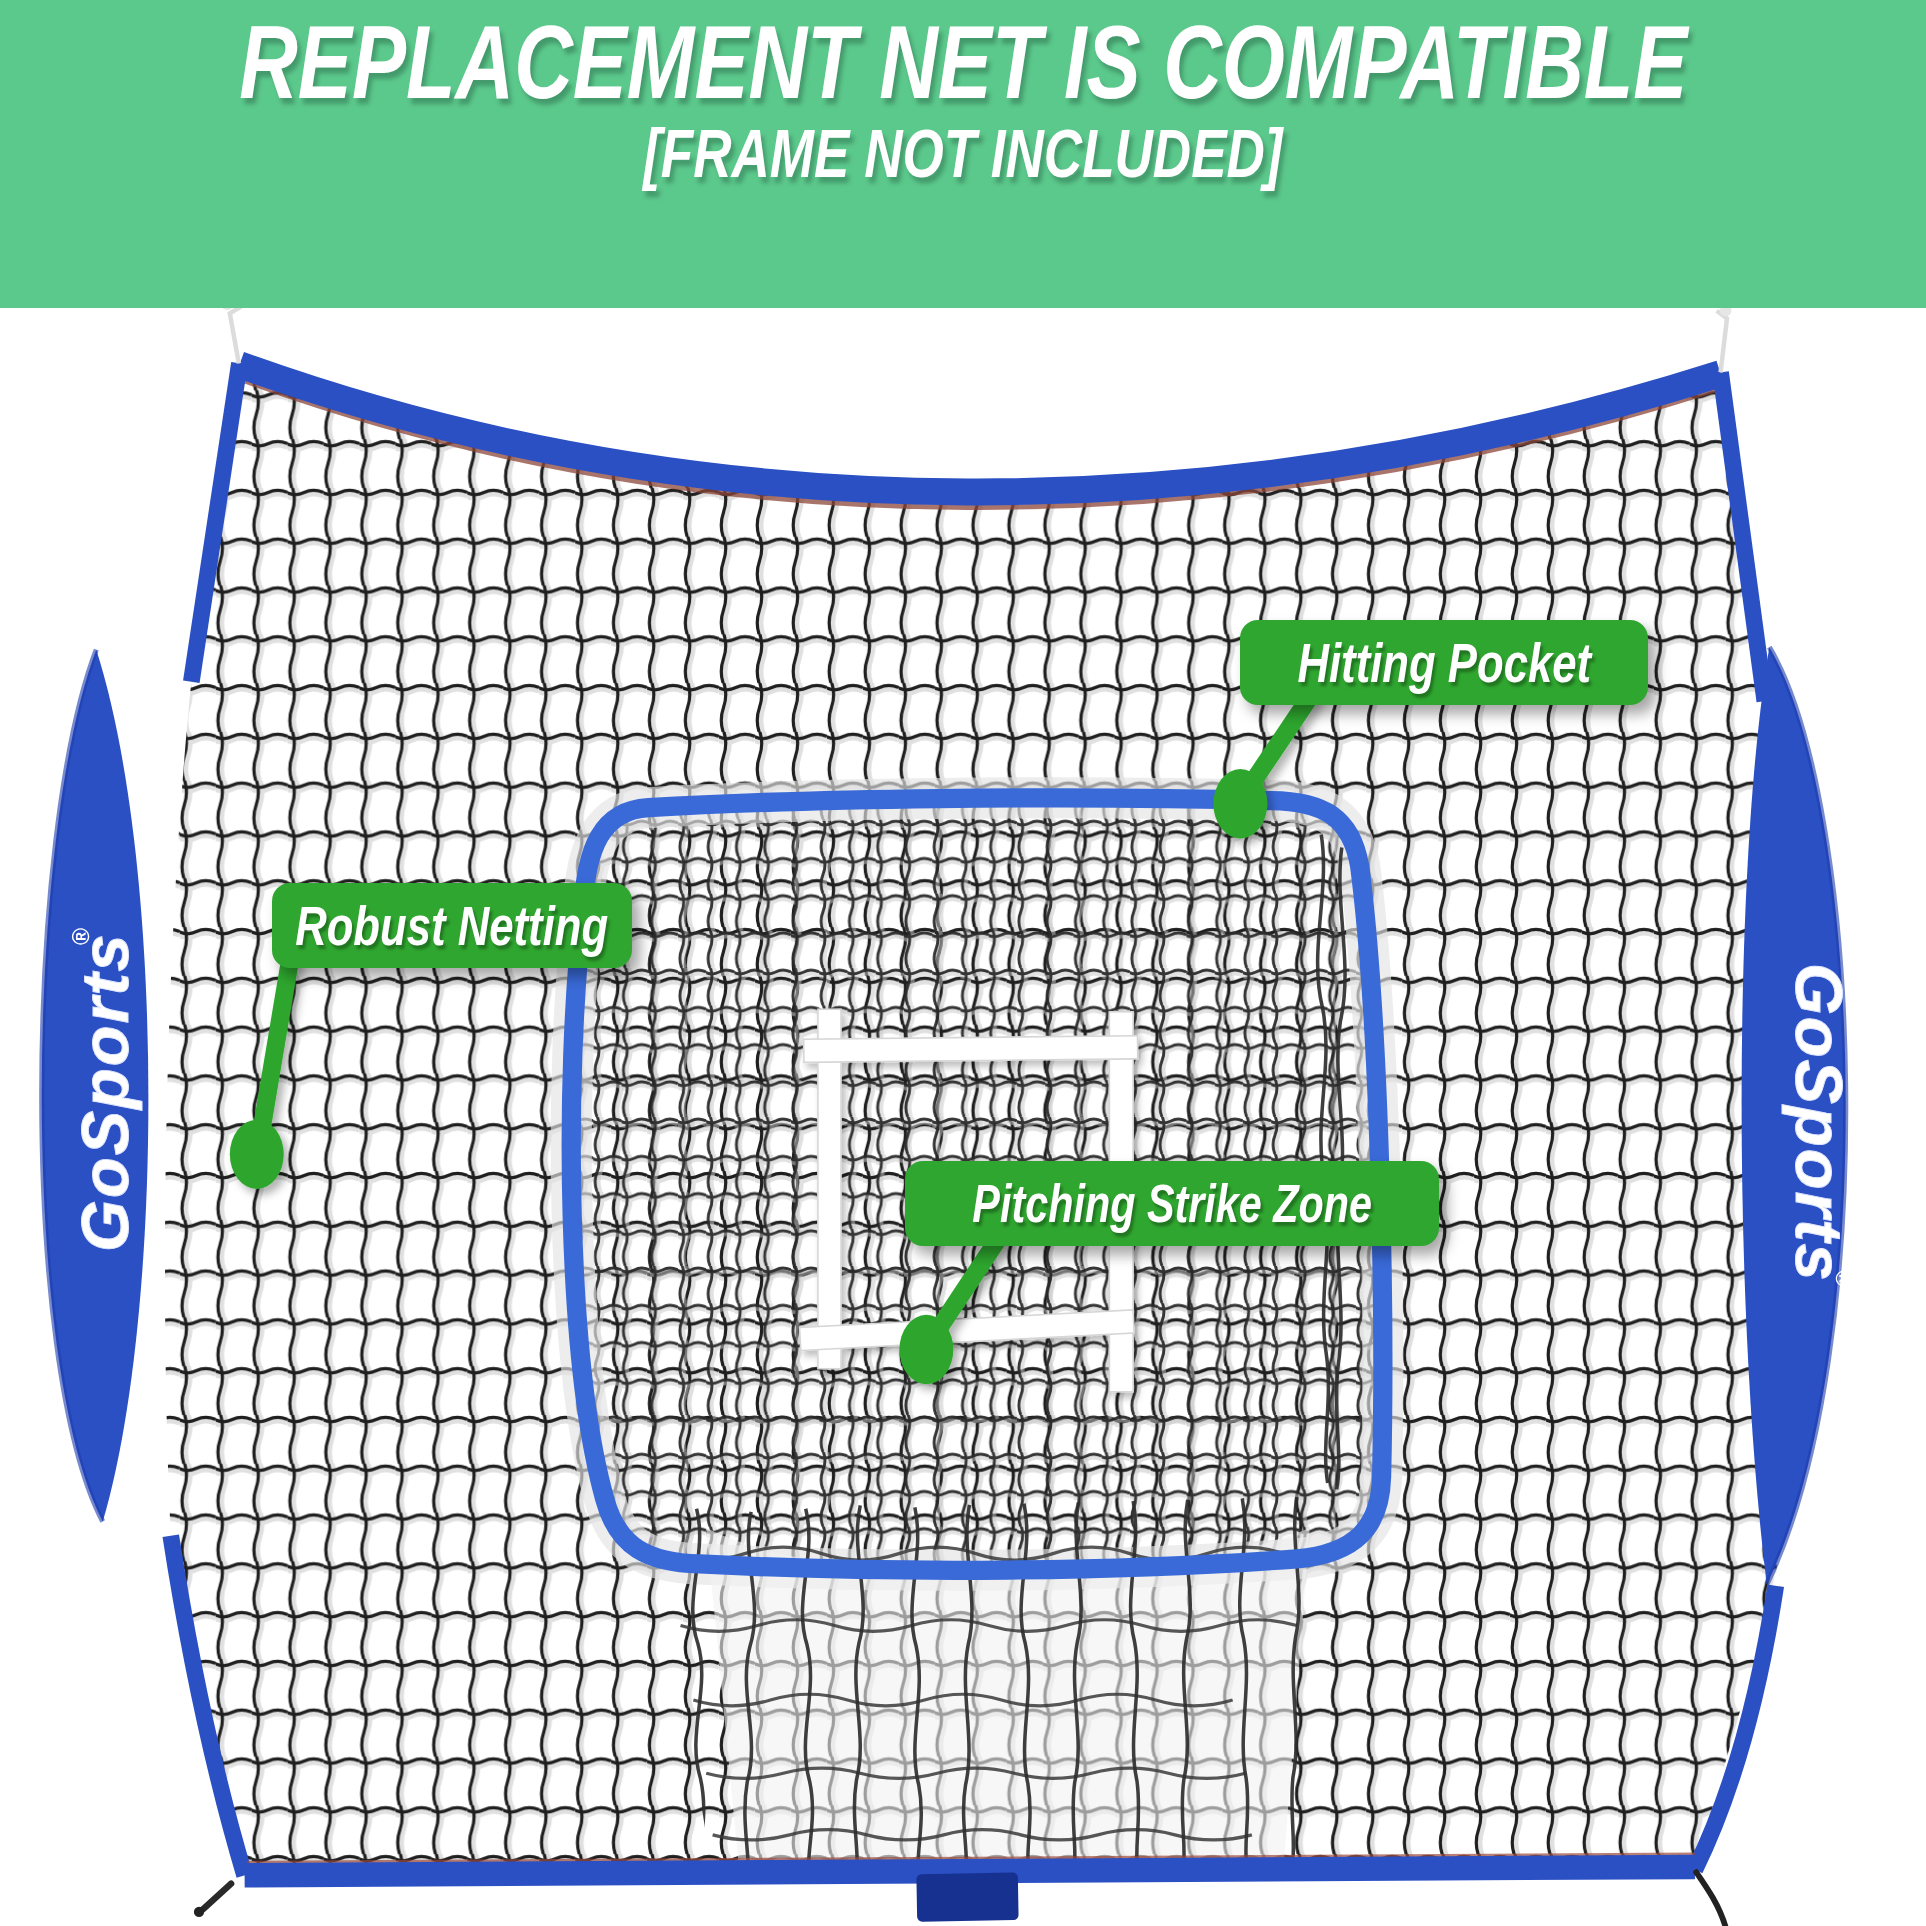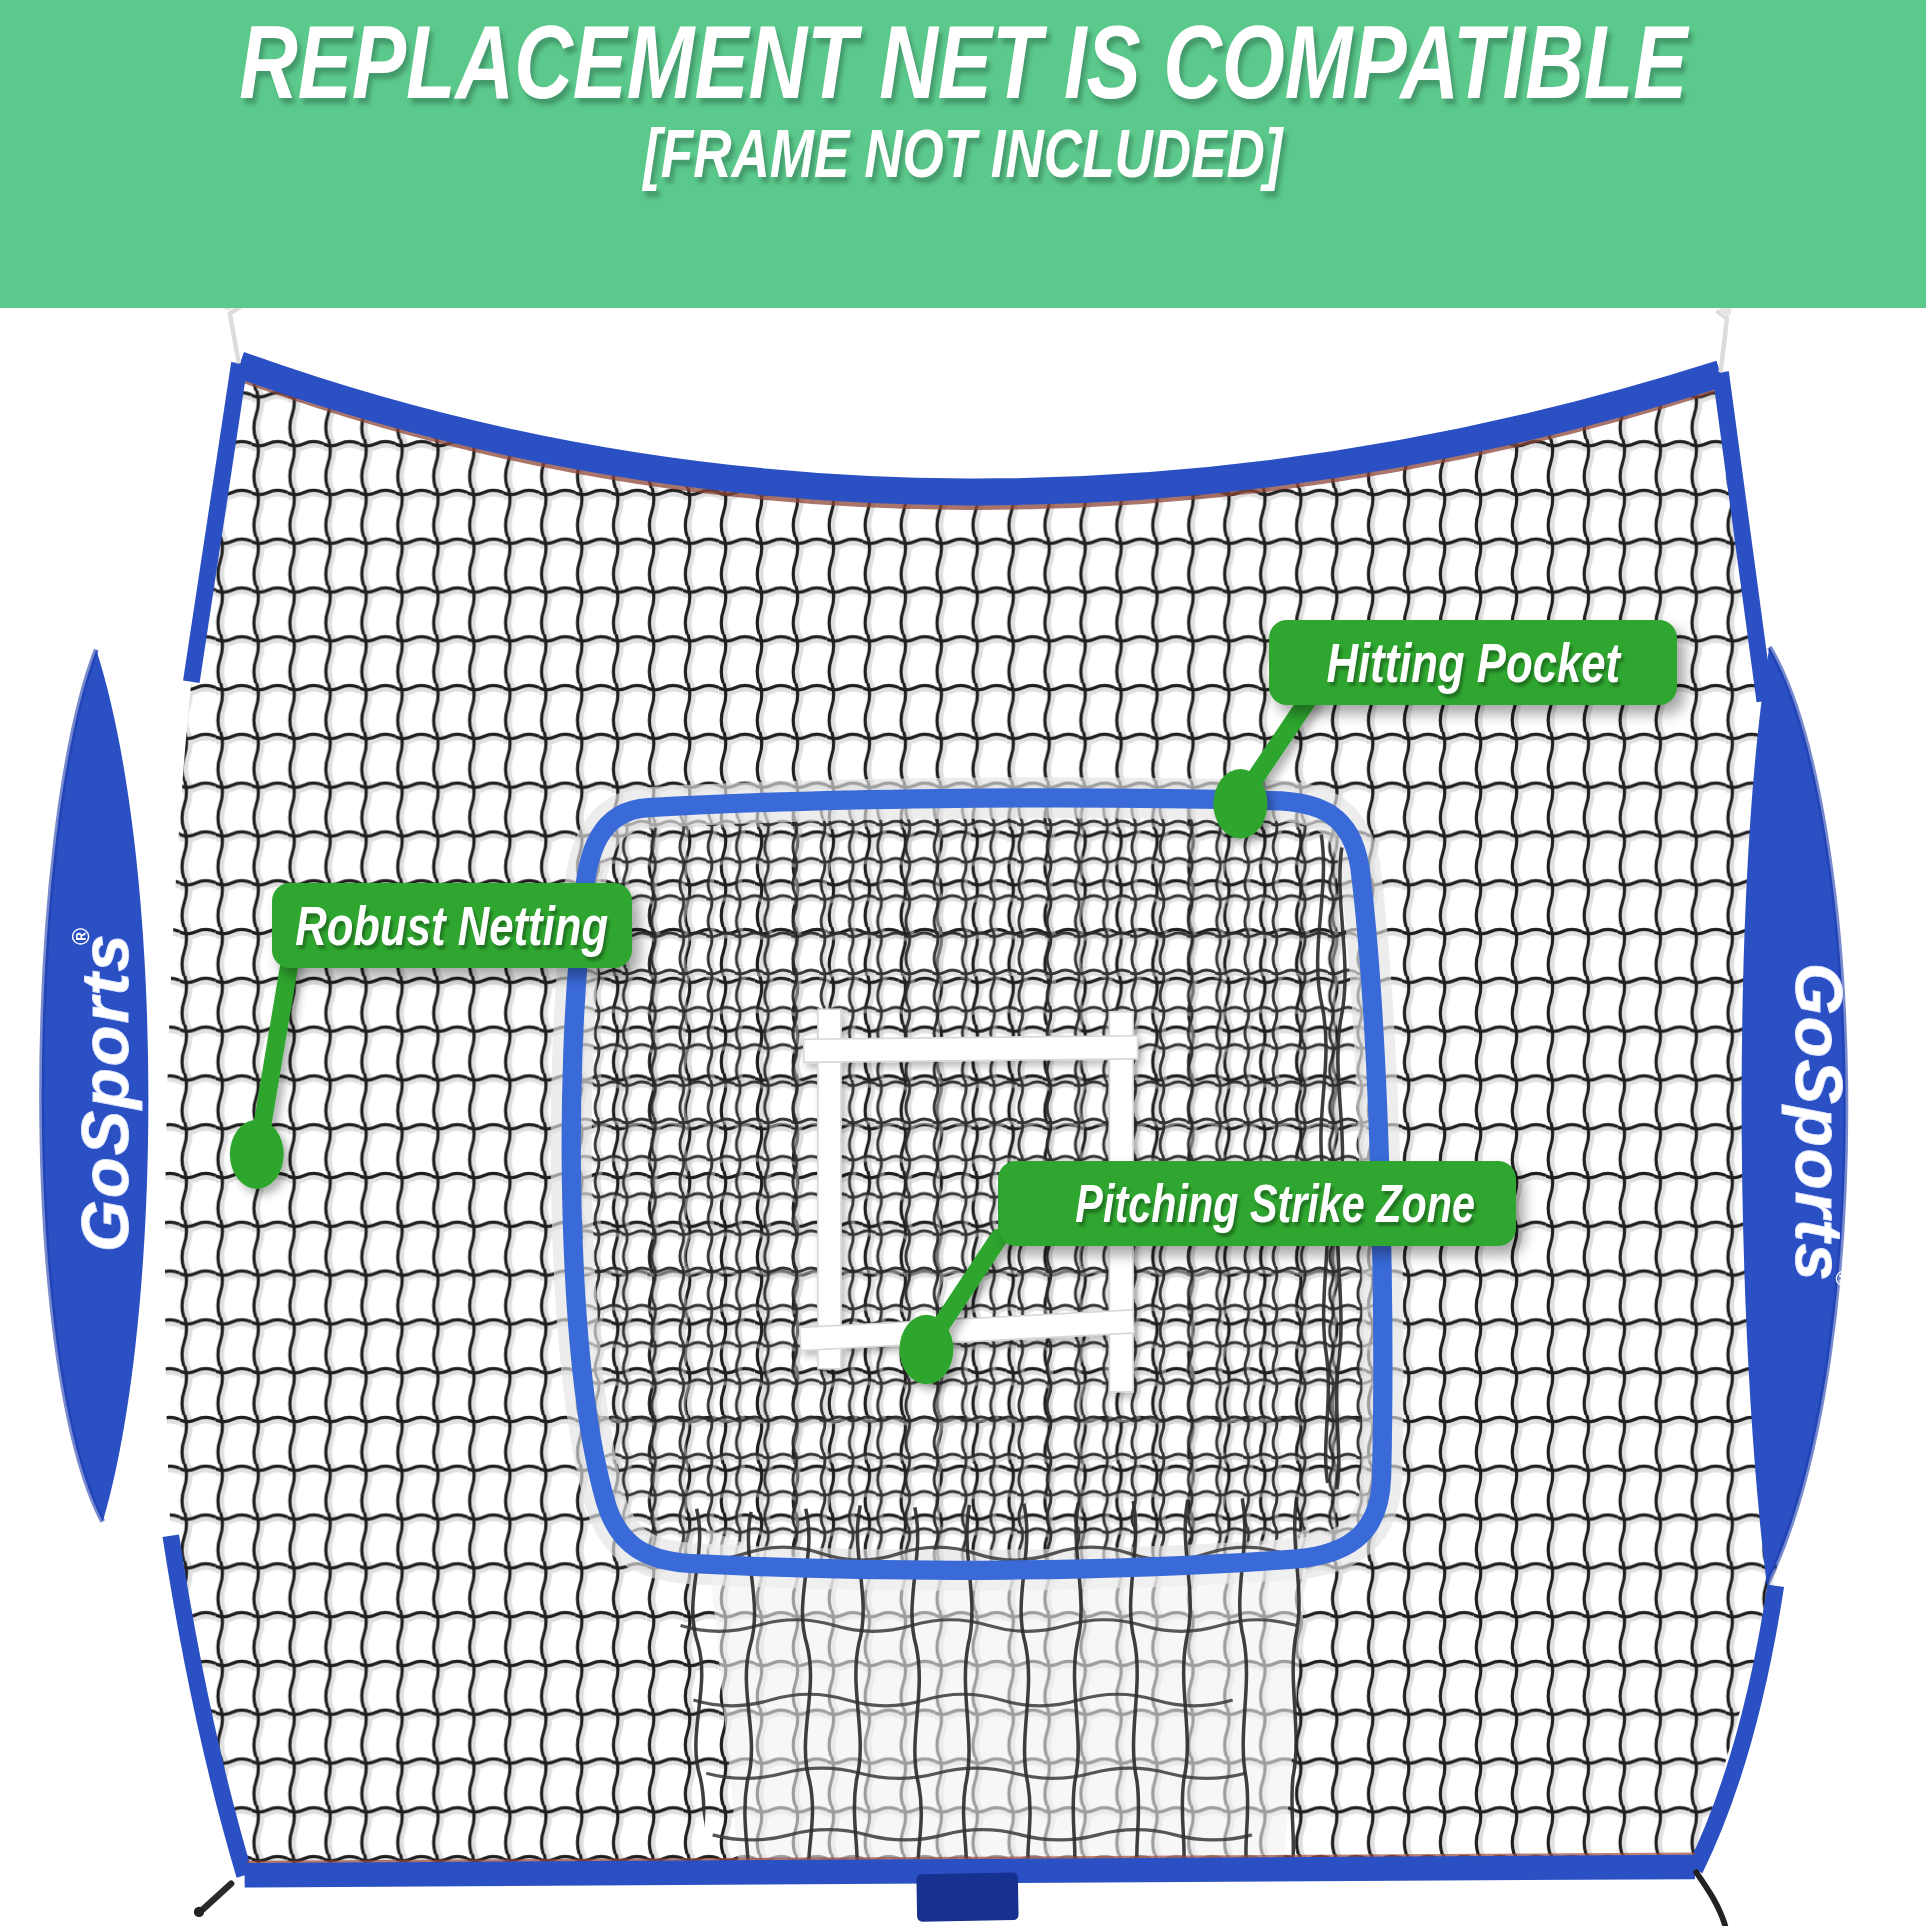--- a/index.html
+++ b/index.html
@@ -47,23 +47,23 @@
   .dot{fill:var(--callout-green);}
 
   
   .callout{
     position:absolute;z-index:5;background:var(--callout-green);border-radius:18px;
     display:flex;align-items:center;justify-content:center;
     box-shadow:7.7px 9px 14px rgba(0,0,0,.35);
   }
   .callout .txt{color:#fff;font-weight:bold;font-style:italic;white-space:nowrap;
     text-shadow:3.2px 3.9px 3.2px rgba(0,0,0,.3);}
-  #co-hitting{left:1269px;top:620px;width:408px;height:85px;}
+  #co-hitting{left:1240px;top:620px;width:408px;height:85px;}
   #co-robust{left:272px;top:883px;width:360px;height:85px;}
-  #co-pitch{left:998px;top:1161px;width:482px;height:85px;padding-left:36px;}
+  #co-pitch{left:905px;top:1161px;width:534px;height:85px;}
   #co-hitting .txt,#co-robust .txt{font-size:56px;}
   #co-pitch .txt{font-size:53px;}
 </style>
 </head>
 <body>
 
 <div id="stage">
 
   <svg id="net" viewBox="0 0 3000 3000">
     <defs>

